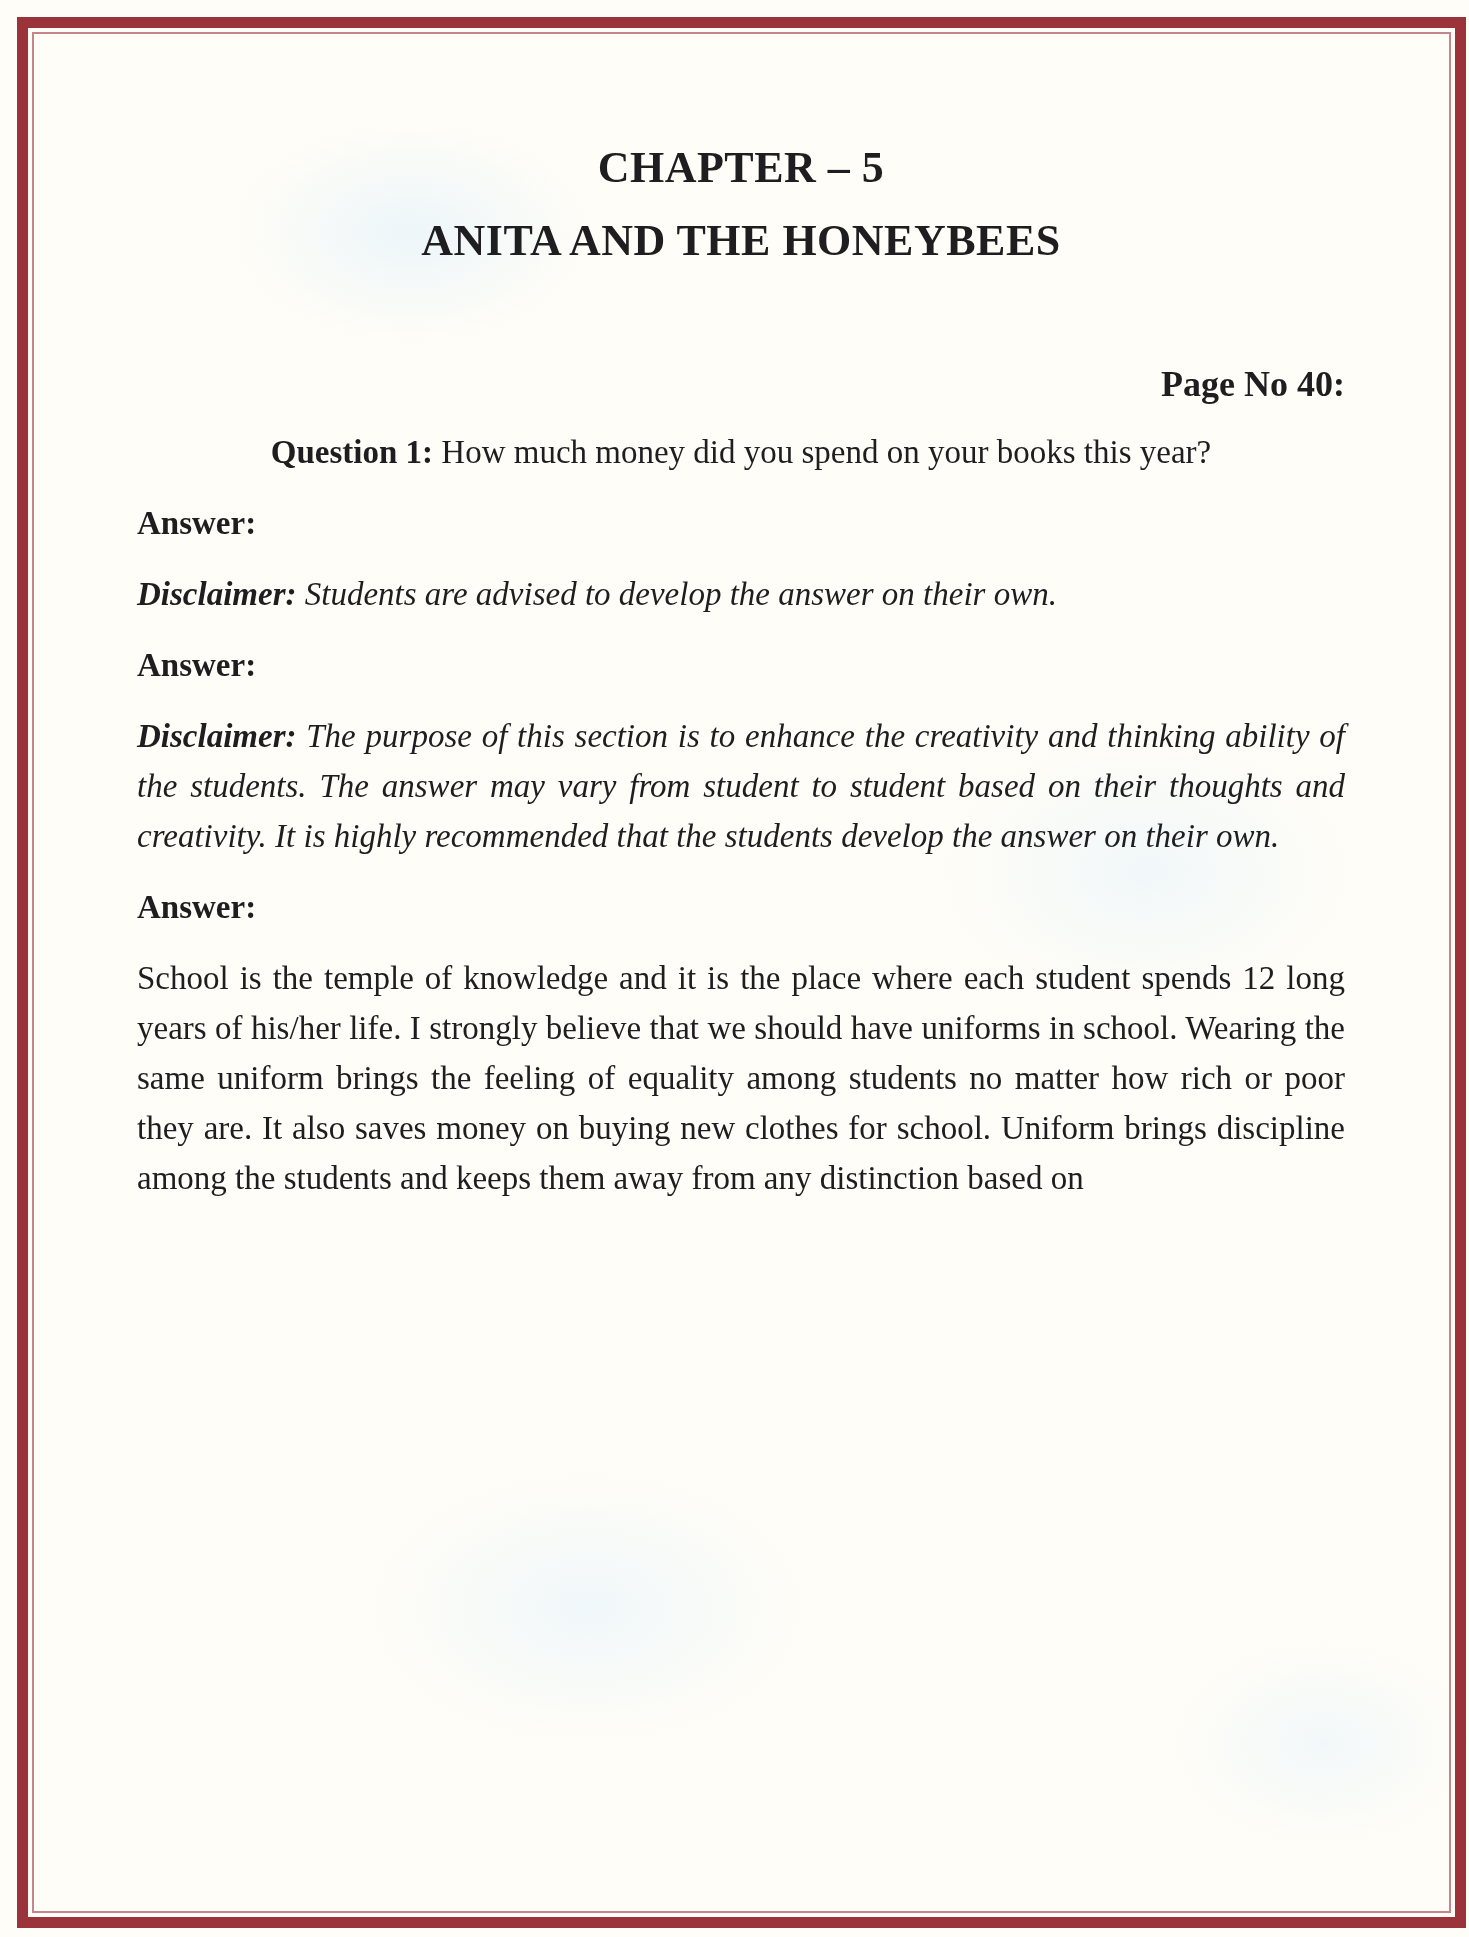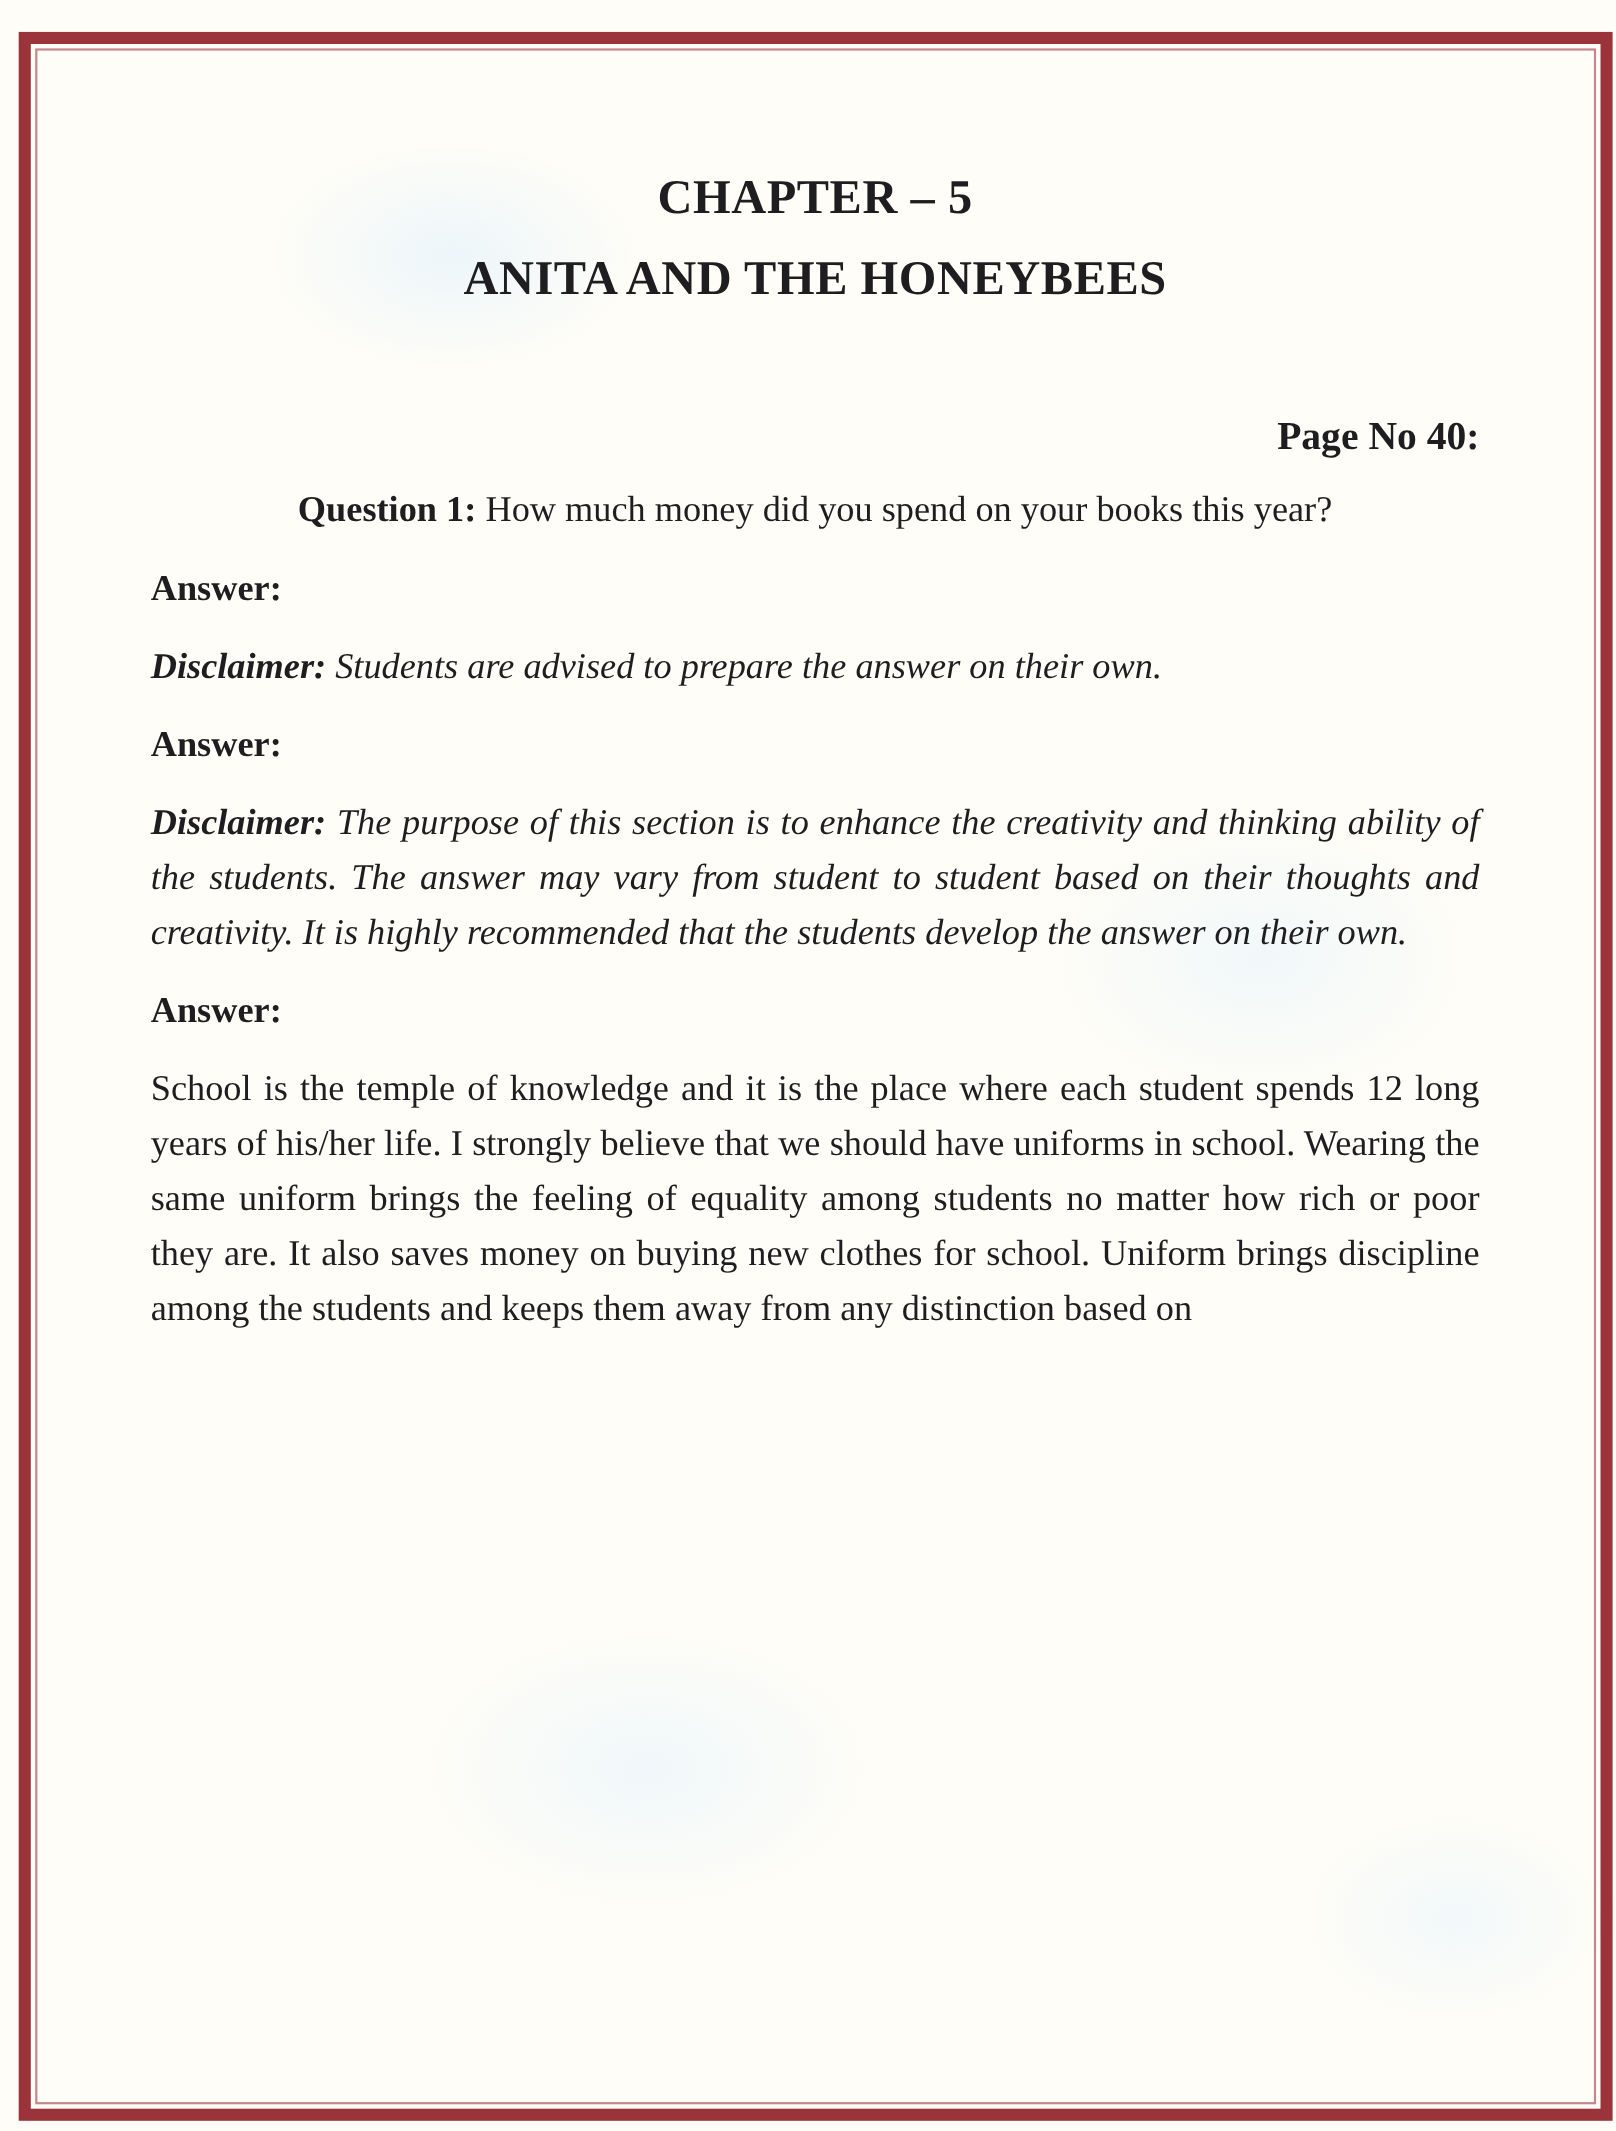--- a/index.html
+++ b/index.html
@@ -30,21 +30,20 @@
       radial-gradient(260px 160px at 28% 12%, rgba(222,240,252,.55), rgba(222,240,252,0) 70%),
       radial-gradient(300px 200px at 78% 45%, rgba(224,241,252,.45), rgba(224,241,252,0) 70%),
       radial-gradient(320px 200px at 40% 83%, rgba(226,242,253,.5), rgba(226,242,253,0) 70%),
       radial-gradient(220px 150px at 90% 90%, rgba(226,242,253,.45), rgba(226,242,253,0) 70%);
     pointer-events:none;
   }
   .frame{
     position:absolute;
     inset:17px 3px 9px 17px;
     border:11px solid var(--maroon);
-    margin-top:12px;
   }
   .frame-inner{
     position:absolute;
     inset:4px;
     border:2px solid var(--pink);
     background:transparent;
   }
   .content{
     position:absolute;
     inset:0;
@@ -89,21 +88,21 @@
         <h1 class="chapter-title">CHAPTER – 5</h1>
 
         <h1 class="chapter-name">ANITA AND THE HONEYBEES</h1>
 
         <h2 class="page-heading">Page No 40:</h2>
 
         <p class="question first"><span class="qlabel">Question 1:</span> <span>How much money did you spend on your books this year?</span></p>
 
         <p class="answer-heading">Answer:</p>
 
-        <p class="disclaimer"><span class="dlabel">Disclaimer:</span> <span>Students are advised to prepare the answer on their own.</span></p>
+        <p class="disclaimer"><span class="dlabel">Disclaimer:</span> <span>Students are advised to develop the answer on their own.</span></p>
 
 
         <p class="answer-heading">Answer:</p>
 
         <p class="disclaimer justify"><span class="dlabel">Disclaimer:</span> <span>The purpose of this section is to enhance the creativity and thinking ability of the students. The answer may vary from student to student based on their thoughts and creativity. It is highly recommended that the students develop the answer on their own.</span></p>
 
 
         <p class="answer-heading">Answer:</p>
 
 

